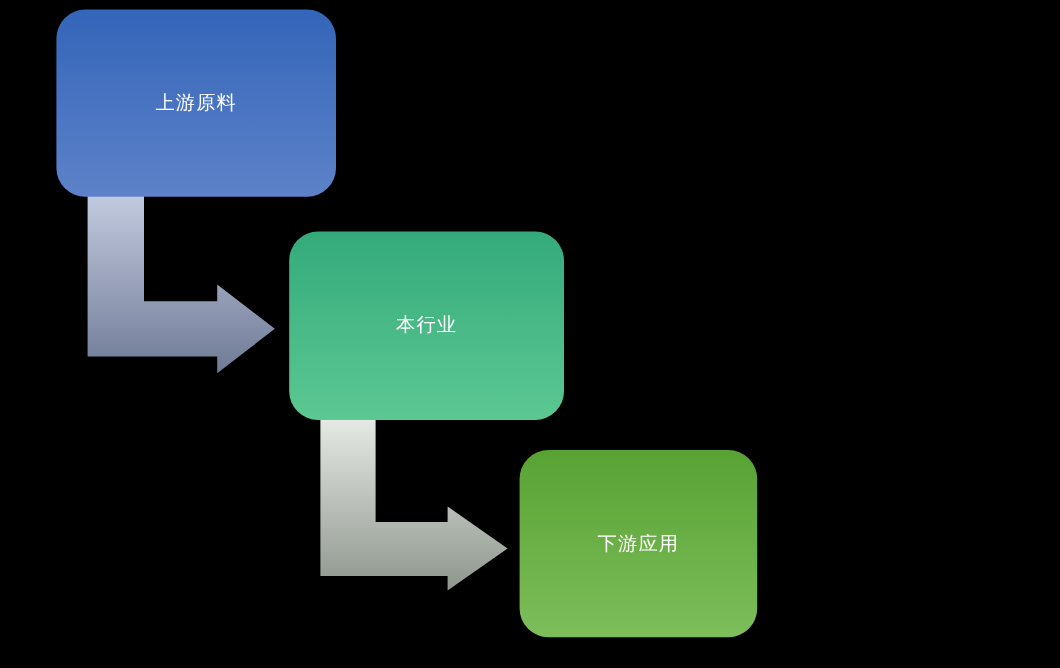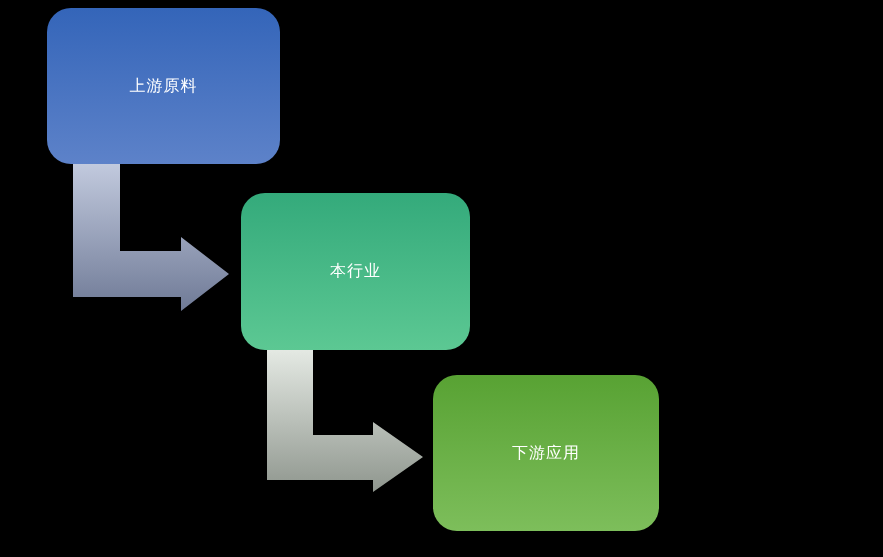--- a/index.html
+++ b/index.html
@@ -35,21 +35,21 @@
     width: 233px; height: 156px;
     background: linear-gradient(to bottom, #3465b9 0%, #5d82c9 100%);
   }
   .node-industry {
     left: 241px; top: 193px;
     width: 229px; height: 157px;
     background: linear-gradient(to bottom, #34aa7b 0%, #5cc893 100%);
   }
   .node-downstream {
     left: 433px; top: 375px;
-    width: 226px; height: 156px;
+    width: 198px; height: 156px;
     background: linear-gradient(to bottom, #58a233 0%, #7dbe5b 100%);
   }
   .node .label {
     text-align: center;
   }
   .arrow-shadow {
     filter: drop-shadow(2px 3px 2px rgba(0,0,0,0.55));
   }
 </style>
 </head>

